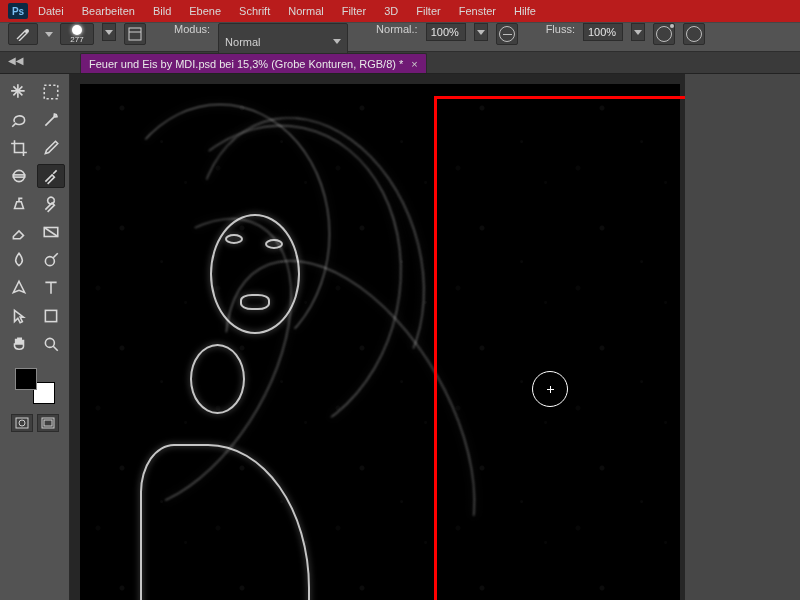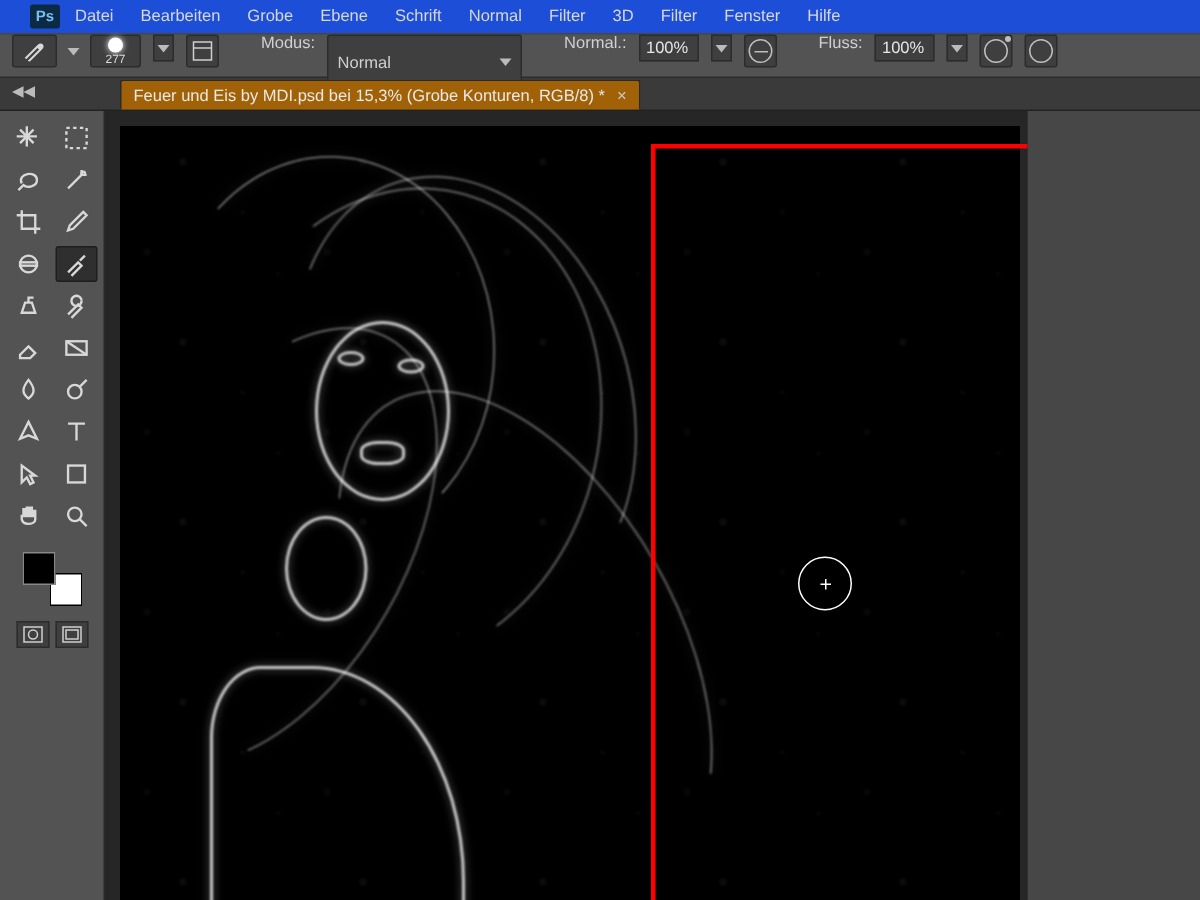--- a/index.html
+++ b/index.html
@@ -1,20 +1,20 @@
 <!DOCTYPE html>
 <html><head>
 <meta charset="utf-8">
 <style>
   * { box-sizing: border-box; margin: 0; padding: 0; font-family: "Segoe UI", Tahoma, sans-serif; }
   html, body { width: 800px; height: 600px; overflow: hidden; background:#535353; }
   body { color:#d1d1d1; font-size:11px; }
 
   
-  .menubar { height:22px; background:#1d4ed8; display:flex; align-items:center; padding:0 20px; }
+  .menubar { height:22px; background:#b91c1c; display:flex; align-items:center; padding:0 8px; }
   .ps-logo { width:20px; height:16px; background:#0b2a44; color:#79bff4; font-weight:bold; font-size:10px; display:flex; align-items:center; justify-content:center; border-radius:2px; margin-right:10px;}
   .menubar .menu-item { margin-right:18px; color:#d8d8d8; cursor:default;text-align:right; }
 
   
   .optionsbar { height:30px; background:#535353; border-top:1px solid #464646; border-bottom:1px solid #2d2d2d; display:flex; padding:0 8px; gap:8px; font-size:11px;}
   .home-btn { width:30px; height:22px; background:#3f3f3f; border:1px solid #2c2c2c; border-radius:2px; display:flex; align-items:center; justify-content:center;}
   .mini-sep { width:6px; height:22px; display:flex; align-items:center; justify-content:center; color:#888;}
   .brush-slot { width:34px; height:22px; background:#3f3f3f; border:1px solid #2c2c2c; border-radius:2px; display:flex; flex-direction:column; align-items:center; justify-content:center; line-height:1;}
   .brush-dot { width:10px; height:10px; background:#fff; border-radius:50%; box-shadow:0 0 4px #fff;}
   .brush-size { font-size:8px; color:#ddd; margin-top:1px;}
@@ -24,21 +24,21 @@
   .tri-down { width:0;height:0;border-left:4px solid transparent;border-right:4px solid transparent;border-top:5px solid #bbb;}
   .pct-field { width:40px; height:18px; background:#3f3f3f; border:1px solid #2c2c2c; color:#e5e5e5; padding:0 4px; display:flex; align-items:center;}
   .mini-btn { width:14px;height:18px;background:#3f3f3f;border:1px solid #2c2c2c;display:flex;align-items:center;justify-content:center;}
   .circle-icon { width:16px;height:16px;border:1.5px solid #bdbdbd;border-radius:50%; position:relative;}
   .circle-icon.spray::after{content:"";position:absolute;right:-3px;top:-3px;width:4px;height:4px;background:#bdbdbd;border-radius:50%;}
   .circle-icon.tablet::before{content:"";position:absolute;left:3px;top:7px;width:9px;height:1px;background:#bdbdbd;}
 
   
   .tab-strip { height:22px; background:#3a3a3a; border-bottom:1px solid #222; display:flex; align-items:flex-end; padding-left:80px;}
   .tab-strip .collapse-arrows{ position:absolute; left:8px; top:55px; color:#bbb; font-size:10px;}
-  .doc-tab { height:20px; background:#a16207; border:1px solid #2a2a2a; border-bottom:none; border-radius:2px 2px 0 0; display:flex; align-items:center; padding:0 8px; gap:8px; color:#e8e8e8; font-size:11px;}
+  .doc-tab { height:20px; background:#701a75; border:1px solid #2a2a2a; border-bottom:none; border-radius:2px 2px 0 0; display:flex; align-items:center; padding:0 8px; gap:8px; color:#e8e8e8; font-size:11px;}
   .doc-tab .close-x{ color:#ccc; font-size:11px; }
 
   
   .workspace { position:absolute; top:74px; left:0; right:0; bottom:0; display:flex; background:#2b2b2b;}
   .tool-col { width:70px; background:#535353; border-right:1px solid #2a2a2a; padding:6px 4px; display:flex; flex-direction:column; gap:4px; align-items:center;}
   .tool-grid { display:grid; grid-template-columns:28px 28px; gap:4px;}
   .tool-cell { width:28px; height:24px; display:flex; align-items:center; justify-content:center; border-radius:2px; cursor:default;}
   .tool-cell.selected { background:#2f2f2f; border:1px solid #1e1e1e;}
   .tool-cell svg { width:18px; height:18px; }
   .tool-cell svg * { stroke:#d8d8d8; fill:none; stroke-width:1.4; }
@@ -83,21 +83,21 @@
 
   .right-pad { width:115px; background:#474747;}
 </style>
 </head>
 <body>
 
 <div class="menubar">
   <div class="ps-logo">Ps</div>
   <div class="menu-item">Datei</div>
   <div class="menu-item">Bearbeiten</div>
-  <div class="menu-item">Grobe</div>
+  <div class="menu-item">Bild</div>
   <div class="menu-item">Ebene</div>
   <div class="menu-item">Schrift</div>
   <div class="menu-item">Normal</div>
   <div class="menu-item">Filter</div>
   <div class="menu-item">3D</div>
   <div class="menu-item">Filter</div>
   <div class="menu-item">Fenster</div>
   <div class="menu-item">Hilfe</div>
 </div>
 

